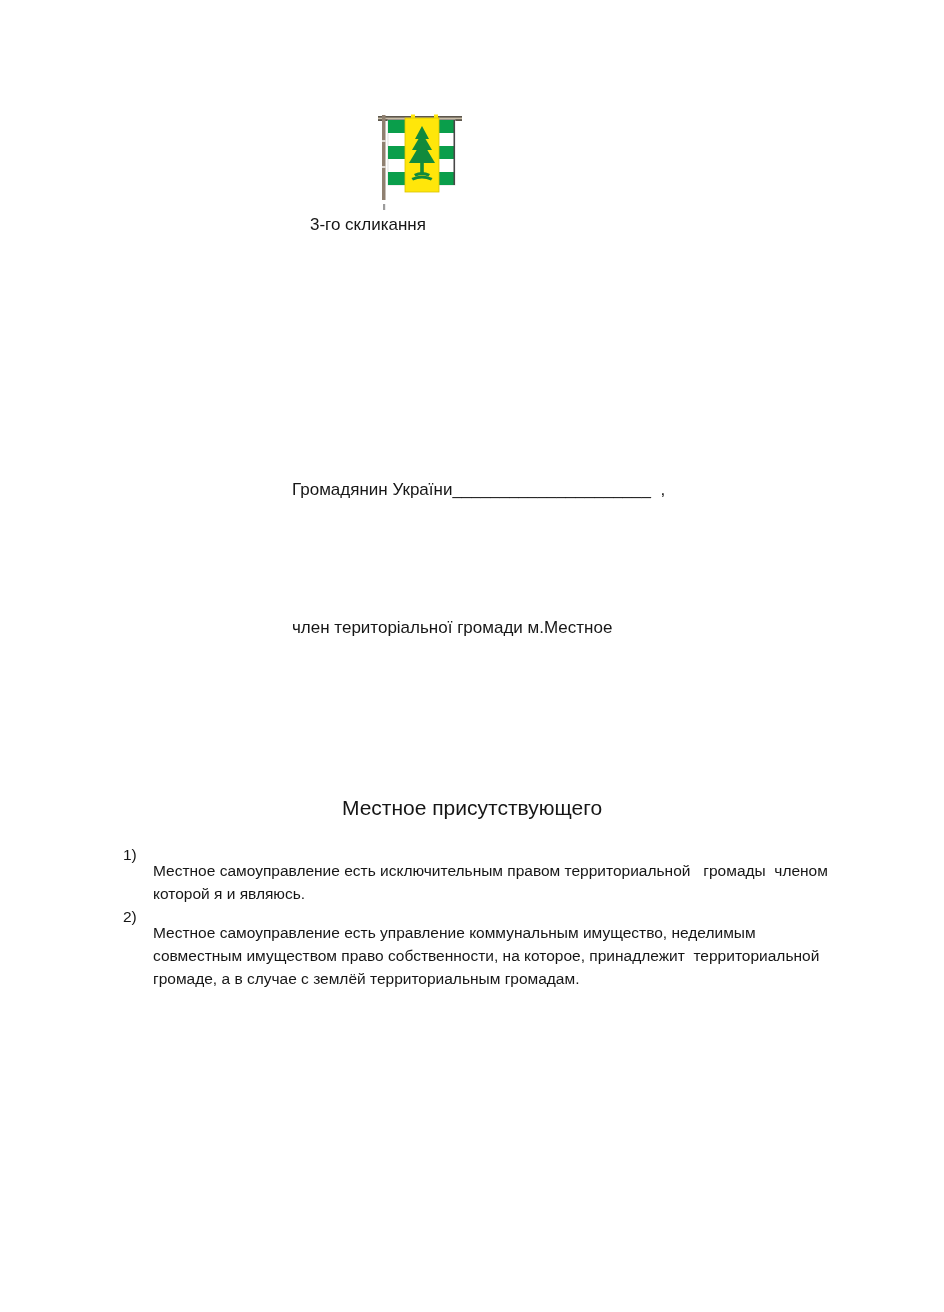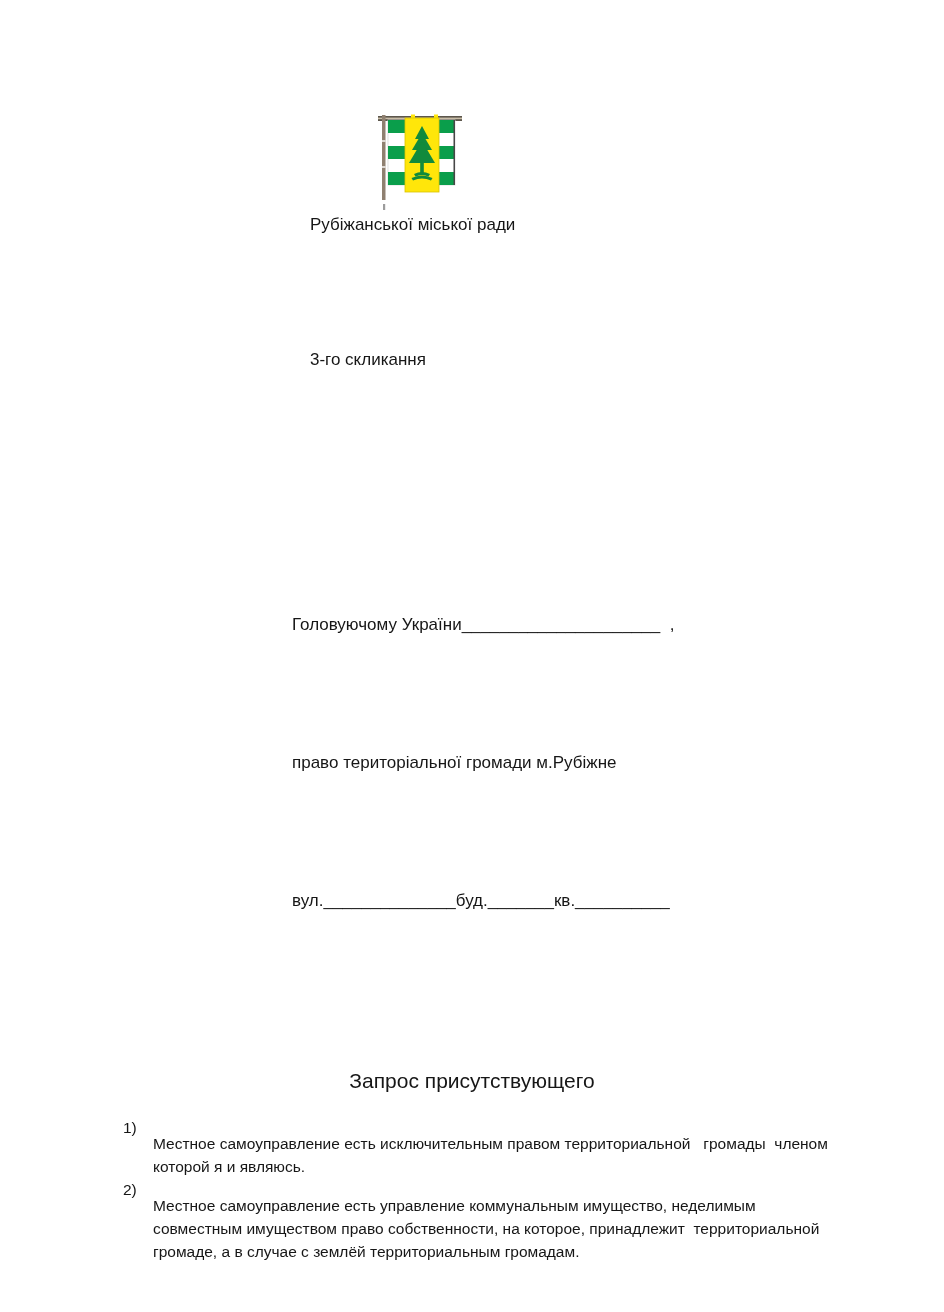--- a/index.html
+++ b/index.html
@@ -54,31 +54,29 @@
         <polygon points="45,21 55,38 35,38"></polygon>
         <polygon points="45,29 58,51 32,51"></polygon>
         <rect x="43.2" y="51" width="3.6" height="10"></rect>
         <path d="M37 62 q8 -4 16 0 l-1.5 2.5 q-6.5 -3 -13 0 z"></path>
         <path d="M34.5 66 q10.5 -5 21 0 l-1.5 2.5 q-9 -4 -18 0 z"></path>
       </g>
     </svg>
   </div>
 
   <div class="header-block">
-    <div>Рубіжанської міської ради</div>
     <div>3-го скликання</div>
   </div>
 
   <div class="addressee-block">
-    <div>Головуючому України_____________________  ,</div>
-    <div>право територіальної громади м.Рубіжне</div>
-    <div>вул.______________буд._______кв.__________</div>
+    <div>Громадянин України_____________________  ,</div>
+    <div>член територіальної громади м.Местное</div>
   </div>
 
-  <div class="doc-title">Запрос присутствующего</div>
+  <div class="doc-title">Местное присутствующего</div>
 
   <div class="main-list">
     <div class="li">
       <span class="num">1)</span>
       <span class="txt"><span>Местное самоуправление есть исключительным правом территориальной   громады  членом
 которой я и являюсь.</span></span>
     </div>
     <div class="li">
       <span class="num">2)</span>
       <span class="txt"><span>Местное самоуправление есть управление коммунальным имущество, неделимым

